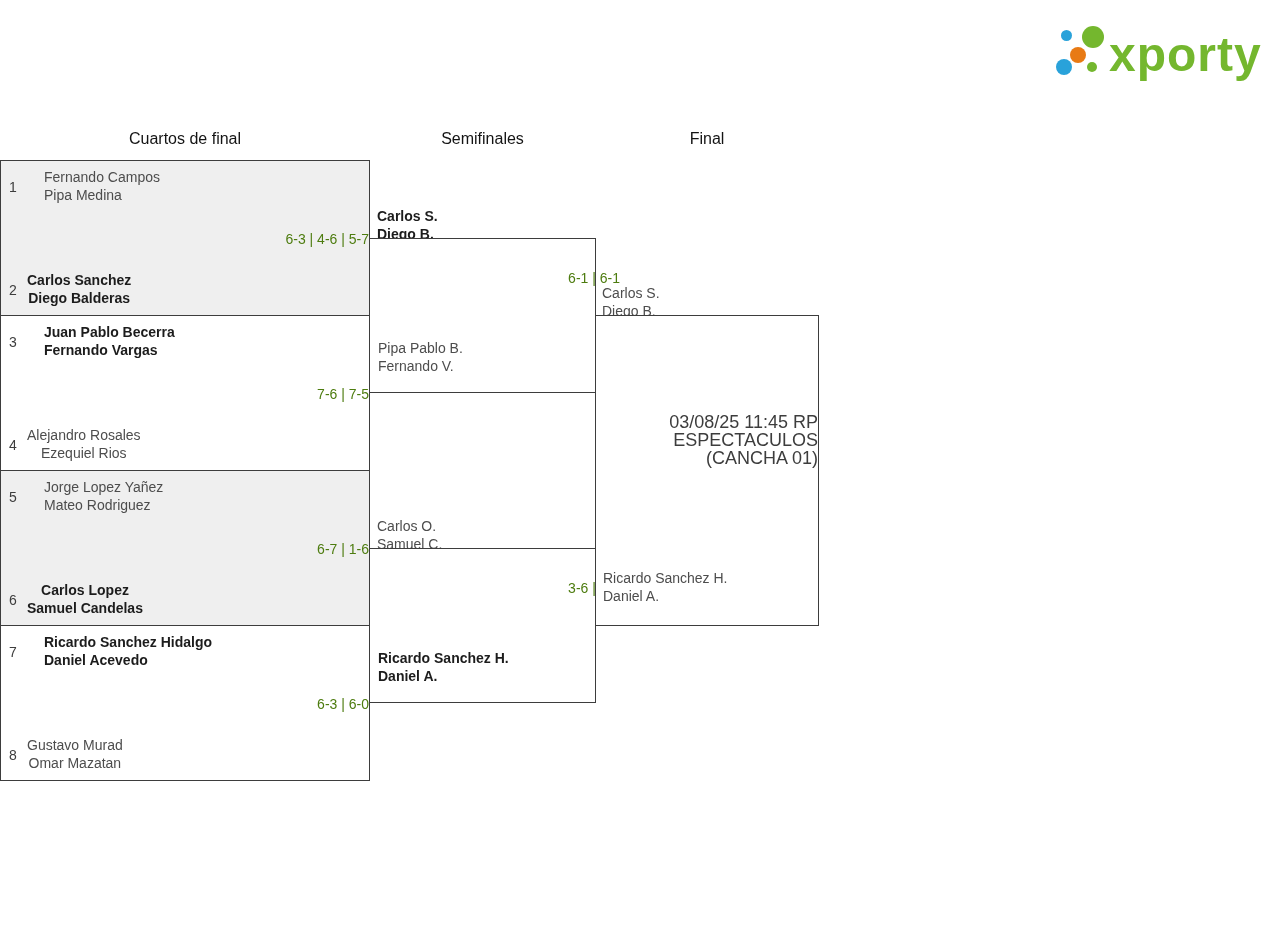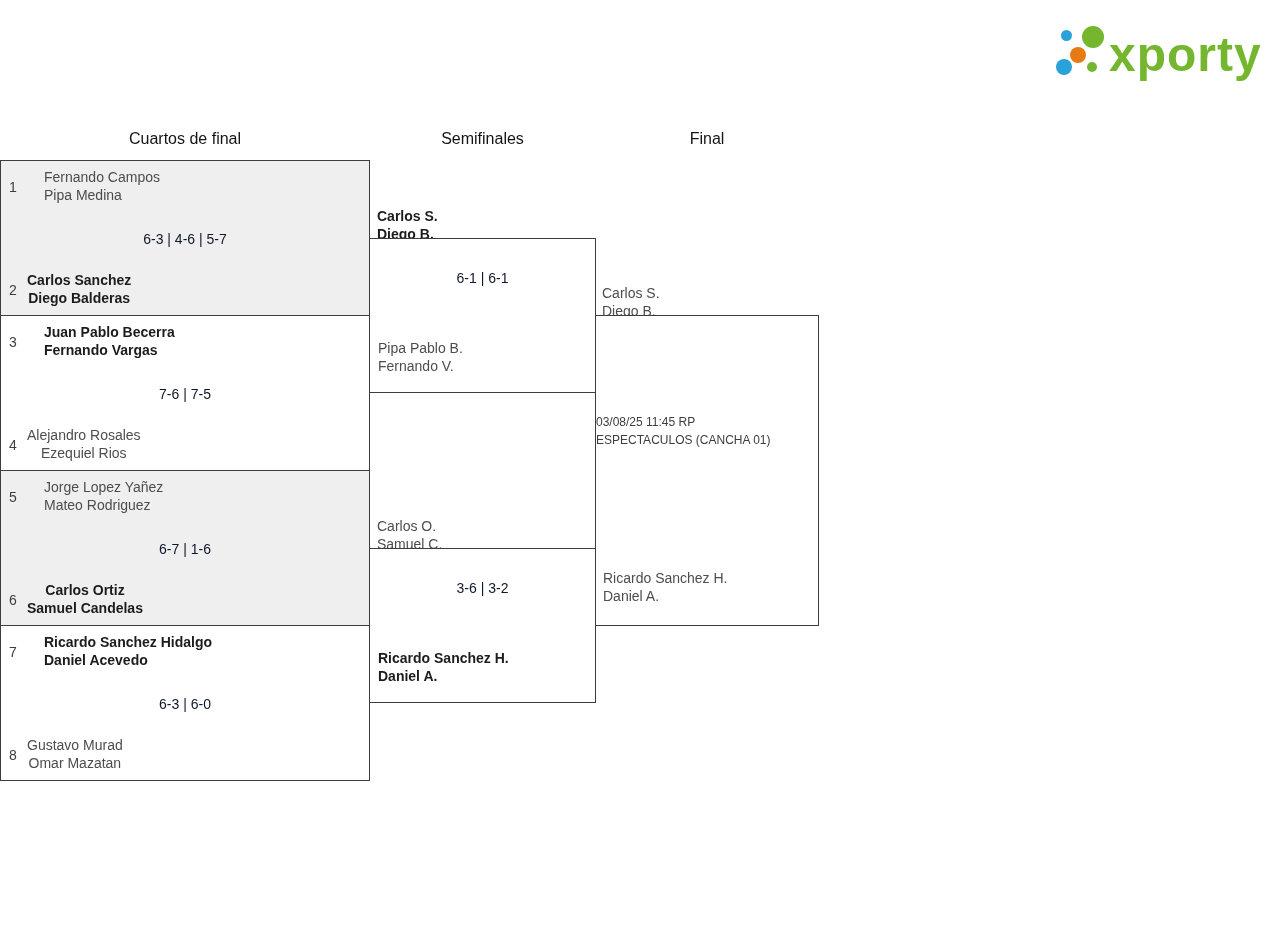--- a/index.html
+++ b/index.html
@@ -33,40 +33,40 @@
   .match { position:absolute; box-sizing:border-box; border:1px solid #3d3d3d; background:#fff; }
   .match.shaded { background:#efefef; }
   .qf-box { left:0; width:370px; height:156px; }
   .sf-box { left:369px; width:227px; height:155px; }
   .final-box { left:595px; top:315px; width:224px; height:311px; }
 
   .team { position:absolute; font-size:14px; line-height:18px; color:#4d4d4d; white-space:pre-line; }
   .team.winner { color:#1c1c1c; font-weight:700; }
   .seed { position:absolute; left:0; width:24px; text-align:center; font-size:14px;
           line-height:18px; color:#3d3d3d; }
-  .score { position:absolute; left:0; width:100%; text-align:center; font-size:14px;
-           line-height:16px; color:#0f172a; }
+  .score { position:absolute; left:0; width:100%; text-align:right; font-size:14px;
+           line-height:16px; color:#4d7c0f; }
 
   
   .qf-box .team-top { left:34px; top:7px;margin-left:9px; }
   .qf-box .seed-top { top:17px; }
   .qf-box .score { top:70px; }
   .qf-box .team-bottom { left:26px; top:110px;text-align:center; }
   .qf-box .seed-bottom { top:120px; }
 
   
-  .sf-box .score { top:31px; }
+  .sf-box .score { top:31px;padding-left:25px; }
   .sf-box .team-bottom { left:8px; top:100px; }
 
   
   .entrant { position:absolute;margin-top:25px; }
 
   
-  .final-box .schedule { position:absolute; left:0; top:97px; width:100%; text-align:left;
-                         font-size:12px; line-height:18px; color:#3d3d3d; white-space:pre-line; }
+  .final-box .schedule { position:absolute; left:0; top:97px; width:100%; text-align:right;
+                         font-size:18px; line-height:18px; color:#3d3d3d; white-space:pre-line; }
   .final-box .team-bottom { left:7px; top:253px; }
 </style>
 </head>
 <body>
 
 <div class="page">
 
 
   <div class="logo">
     <span class="dot dot-blue-small"></span>
@@ -100,21 +100,21 @@
     <div class="team team-bottom">Alejandro Rosales
 Ezequiel Rios</div>
   </div>
 
   <div class="match qf-box shaded" style="top:470px">
     <div class="seed seed-top">5</div>
     <div class="team team-top">Jorge Lopez Yañez
 Mateo Rodriguez</div>
     <div class="score">6-7 | 1-6</div>
     <div class="seed seed-bottom">6</div>
-    <div class="team team-bottom winner">Carlos Ortiz
+    <div class="team team-bottom winner">Carlos Lopez
 Samuel Candelas</div>
   </div>
 
   <div class="match qf-box" style="top:625px">
     <div class="seed seed-top">7</div>
     <div class="team team-top winner">Ricardo Sanchez Hidalgo
 Daniel Acevedo</div>
     <div class="score">6-3 | 6-0</div>
     <div class="seed seed-bottom">8</div>
     <div class="team team-bottom">Gustavo Murad

